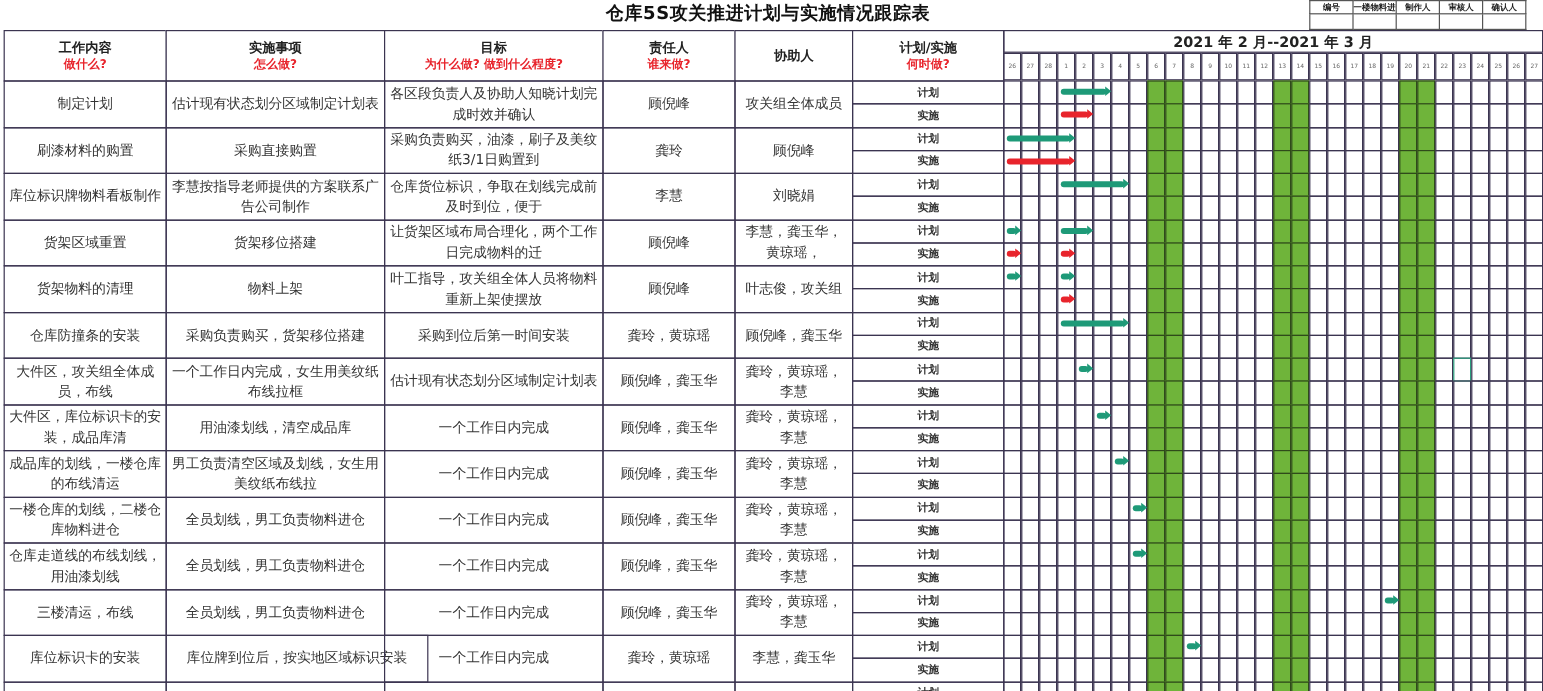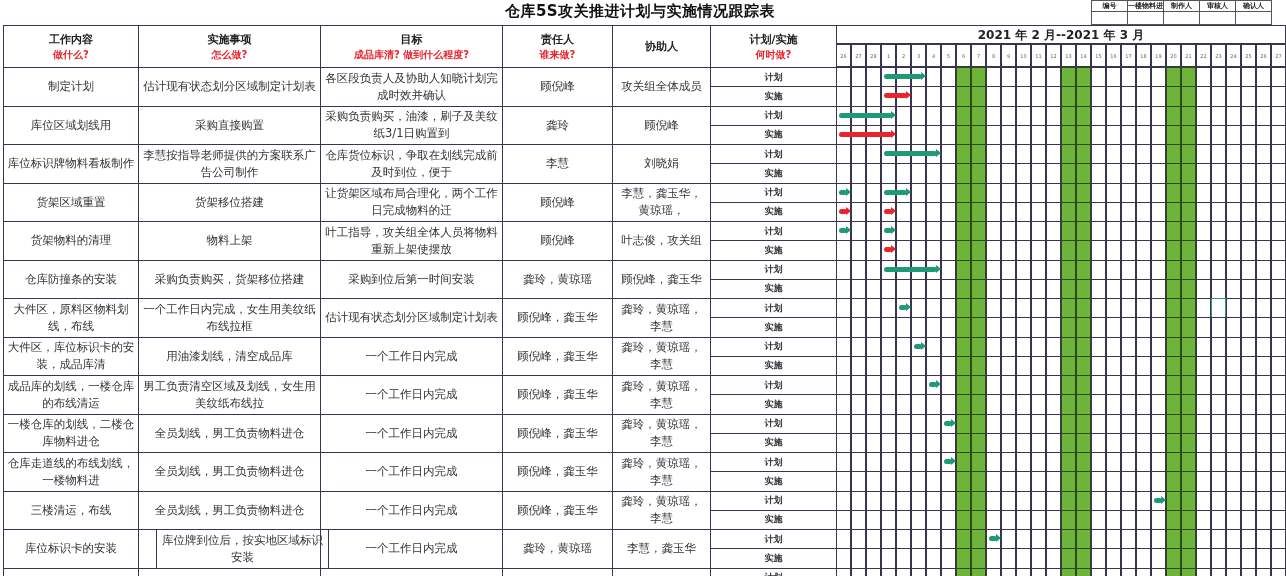--- a/index.html
+++ b/index.html
@@ -54,21 +54,21 @@
   <div class="hdr" style="left:0;top:0;width:136px;height:43px">
     <span>工作内容</span>
     <span class="sub">做什么?</span>
   </div>
   <div class="hdr" style="left:135px;top:0;width:183px;height:43px">
     <span>实施事项</span>
     <span class="sub">怎么做?</span>
   </div>
   <div class="hdr" style="left:317px;top:0;width:183px;height:43px">
     <span>目标</span>
-    <span class="sub">成品库清? 做到什么程度?</span>
+    <span class="sub">为什么做? 做到什么程度?</span>
   </div>
   <div class="hdr" style="left:499px;top:0;width:111px;height:43px">
     <span>责任人</span>
     <span class="sub">谁来做?</span>
   </div>
   <div class="hdr" style="left:609px;top:0;width:99px;height:43px">
     <span>协助人</span>
   </div>
   <div class="hdr" style="left:707px;top:0;width:127px;height:43px">
     <span>计划/实施</span>
@@ -938,21 +938,21 @@
       <div class="gcell" style="left: 420px; top: 523.5px; height: 20.25px;"></div>
       <div class="gcell" style="left: 435px; top: 523.5px; height: 20.25px;"></div>
     </div>
 <div class="cell" style="left: 0px; top: 42px; width: 136px; height: 39.5px;">制定计划</div>
     <div class="cell" style="left: 135px; top: 42px; width: 183px; height: 39.5px;">估计现有状态划分区域制定计划表</div>
     <div class="cell" style="left: 317px; top: 42px; width: 183px; height: 39.5px;">各区段负责人及协助人知晓计划完成时效并确认</div>
     <div class="cell" style="left: 499px; top: 42px; width: 111px; height: 39.5px;">顾倪峰</div>
     <div class="cell" style="left: 609px; top: 42px; width: 99px; height: 39.5px;">攻关组全体成员</div>
     <div class="pa" style="left: 707px; top: 42px; width: 127px; height: 20.25px;">计划</div>
     <div class="pa" style="left: 707px; top: 61.25px; width: 127px; height: 20.25px;">实施</div>
-    <div class="cell" style="left: 0px; top: 80.5px; width: 136px; height: 39.5px;">库位区域划线用</div>
+    <div class="cell" style="left: 0px; top: 80.5px; width: 136px; height: 39.5px;">刷漆材料的购置</div>
     <div class="cell" style="left: 135px; top: 80.5px; width: 183px; height: 39.5px;">采购直接购置</div>
     <div class="cell" style="left: 317px; top: 80.5px; width: 183px; height: 39.5px;">采购负责购买，油漆，刷子及美纹纸3/1日购置到</div>
     <div class="cell" style="left: 499px; top: 80.5px; width: 111px; height: 39.5px;">龚玲</div>
     <div class="cell" style="left: 609px; top: 80.5px; width: 99px; height: 39.5px;">顾倪峰</div>
     <div class="pa" style="left: 707px; top: 80.5px; width: 127px; height: 20.25px;">计划</div>
     <div class="pa" style="left: 707px; top: 99.75px; width: 127px; height: 20.25px;">实施</div>
     <div class="cell" style="left: 0px; top: 119px; width: 136px; height: 39.5px;">库位标识牌物料看板制作</div>
     <div class="cell" style="left: 135px; top: 119px; width: 183px; height: 39.5px;">李慧按指导老师提供的方案联系广告公司制作</div>
     <div class="cell" style="left: 317px; top: 119px; width: 183px; height: 39.5px;">仓库货位标识，争取在划线完成前及时到位，便于</div>
     <div class="cell" style="left: 499px; top: 119px; width: 111px; height: 39.5px;">李慧</div>
@@ -973,21 +973,21 @@
     <div class="cell" style="left: 609px; top: 196px; width: 99px; height: 39.5px;">叶志俊，攻关组</div>
     <div class="pa" style="left: 707px; top: 196px; width: 127px; height: 20.25px;">计划</div>
     <div class="pa" style="left: 707px; top: 215.25px; width: 127px; height: 20.25px;">实施</div>
     <div class="cell" style="left: 0px; top: 234.5px; width: 136px; height: 39.5px;">仓库防撞条的安装</div>
     <div class="cell" style="left: 135px; top: 234.5px; width: 183px; height: 39.5px;">采购负责购买，货架移位搭建</div>
     <div class="cell" style="left: 317px; top: 234.5px; width: 183px; height: 39.5px;">采购到位后第一时间安装</div>
     <div class="cell" style="left: 499px; top: 234.5px; width: 111px; height: 39.5px;">龚玲，黄琼瑶</div>
     <div class="cell" style="left: 609px; top: 234.5px; width: 99px; height: 39.5px;">顾倪峰，龚玉华</div>
     <div class="pa" style="left: 707px; top: 234.5px; width: 127px; height: 20.25px;">计划</div>
     <div class="pa" style="left: 707px; top: 253.75px; width: 127px; height: 20.25px;">实施</div>
-    <div class="cell" style="left: 0px; top: 273px; width: 136px; height: 39.5px;">大件区，原料区物料划线，布线</div>
+    <div class="cell" style="left: 0px; top: 273px; width: 136px; height: 39.5px;">大件区，攻关组全体成员，布线</div>
     <div class="cell" style="left: 135px; top: 273px; width: 183px; height: 39.5px;">一个工作日内完成，女生用美纹纸布线拉框</div>
     <div class="cell" style="left: 317px; top: 273px; width: 183px; height: 39.5px;">估计现有状态划分区域制定计划表</div>
     <div class="cell" style="left: 499px; top: 273px; width: 111px; height: 39.5px;">顾倪峰，龚玉华</div>
     <div class="cell" style="left: 609px; top: 273px; width: 99px; height: 39.5px;">龚玲，黄琼瑶，李慧</div>
     <div class="pa" style="left: 707px; top: 273px; width: 127px; height: 20.25px;">计划</div>
     <div class="pa" style="left: 707px; top: 292.25px; width: 127px; height: 20.25px;">实施</div>
     <div class="cell" style="left: 0px; top: 311.5px; width: 136px; height: 39.5px;">大件区，库位标识卡的安装，成品库清</div>
     <div class="cell" style="left: 135px; top: 311.5px; width: 183px; height: 39.5px;">用油漆划线，清空成品库</div>
     <div class="cell" style="left: 317px; top: 311.5px; width: 183px; height: 39.5px;">一个工作日内完成</div>
     <div class="cell" style="left: 499px; top: 311.5px; width: 111px; height: 39.5px;">顾倪峰，龚玉华</div>
@@ -1001,36 +1001,36 @@
     <div class="cell" style="left: 609px; top: 350px; width: 99px; height: 39.5px;">龚玲，黄琼瑶，李慧</div>
     <div class="pa" style="left: 707px; top: 350px; width: 127px; height: 20.25px;">计划</div>
     <div class="pa" style="left: 707px; top: 369.25px; width: 127px; height: 20.25px;">实施</div>
     <div class="cell" style="left: 0px; top: 388.5px; width: 136px; height: 39.5px;">一楼仓库的划线，二楼仓库物料进仓</div>
     <div class="cell" style="left: 135px; top: 388.5px; width: 183px; height: 39.5px;">全员划线，男工负责物料进仓</div>
     <div class="cell" style="left: 317px; top: 388.5px; width: 183px; height: 39.5px;">一个工作日内完成</div>
     <div class="cell" style="left: 499px; top: 388.5px; width: 111px; height: 39.5px;">顾倪峰，龚玉华</div>
     <div class="cell" style="left: 609px; top: 388.5px; width: 99px; height: 39.5px;">龚玲，黄琼瑶，李慧</div>
     <div class="pa" style="left: 707px; top: 388.5px; width: 127px; height: 20.25px;">计划</div>
     <div class="pa" style="left: 707px; top: 407.75px; width: 127px; height: 20.25px;">实施</div>
-    <div class="cell" style="left: 0px; top: 427px; width: 136px; height: 39.5px;">仓库走道线的布线划线，一楼物料进</div>
+    <div class="cell" style="left: 0px; top: 427px; width: 136px; height: 39.5px;">仓库走道线的布线划线，用油漆划线</div>
     <div class="cell" style="left: 135px; top: 427px; width: 183px; height: 39.5px;">全员划线，男工负责物料进仓</div>
     <div class="cell" style="left: 317px; top: 427px; width: 183px; height: 39.5px;">一个工作日内完成</div>
     <div class="cell" style="left: 499px; top: 427px; width: 111px; height: 39.5px;">顾倪峰，龚玉华</div>
     <div class="cell" style="left: 609px; top: 427px; width: 99px; height: 39.5px;">龚玲，黄琼瑶，李慧</div>
     <div class="pa" style="left: 707px; top: 427px; width: 127px; height: 20.25px;">计划</div>
     <div class="pa" style="left: 707px; top: 446.25px; width: 127px; height: 20.25px;">实施</div>
     <div class="cell" style="left: 0px; top: 465.5px; width: 136px; height: 39.5px;">三楼清运，布线</div>
     <div class="cell" style="left: 135px; top: 465.5px; width: 183px; height: 39.5px;">全员划线，男工负责物料进仓</div>
     <div class="cell" style="left: 317px; top: 465.5px; width: 183px; height: 39.5px;">一个工作日内完成</div>
     <div class="cell" style="left: 499px; top: 465.5px; width: 111px; height: 39.5px;">顾倪峰，龚玉华</div>
     <div class="cell" style="left: 609px; top: 465.5px; width: 99px; height: 39.5px;">龚玲，黄琼瑶，李慧</div>
     <div class="pa" style="left: 707px; top: 465.5px; width: 127px; height: 20.25px;">计划</div>
     <div class="pa" style="left: 707px; top: 484.75px; width: 127px; height: 20.25px;">实施</div>
     <div class="cell" style="left: 0px; top: 504px; width: 136px; height: 39.5px;">库位标识卡的安装</div>
-    <div class="cell" style="left: 153px; top: 504px; width: 173px; height: 39.5px;">库位牌到位后，按实地区域标识安装</div>
+    <div class="cell" style="left: 135px; top: 504px; width: 219px; height: 39.5px;">库位牌到位后，按实地区域标识安装</div>
     <div class="cell" style="left: 317px; top: 504px; width: 183px; height: 39.5px;">一个工作日内完成</div>
     <div class="cell" style="left: 499px; top: 504px; width: 111px; height: 39.5px;">龚玲，黄琼瑶</div>
     <div class="cell" style="left: 609px; top: 504px; width: 99px; height: 39.5px;">李慧，龚玉华</div>
     <div class="pa" style="left: 707px; top: 504px; width: 127px; height: 20.25px;">计划</div>
     <div class="pa" style="left: 707px; top: 523.25px; width: 127px; height: 20.25px;">实施</div>
     <div class="cell" style="left: 0px; top: 542.5px; width: 136px; height: 39.5px;"></div>
     <div class="cell" style="left: 135px; top: 542.5px; width: 183px; height: 39.5px;"></div>
     <div class="cell" style="left: 317px; top: 542.5px; width: 183px; height: 39.5px;"></div>
     <div class="cell" style="left: 499px; top: 542.5px; width: 111px; height: 39.5px;"></div>
     <div class="cell" style="left: 609px; top: 542.5px; width: 99px; height: 39.5px;"></div>

